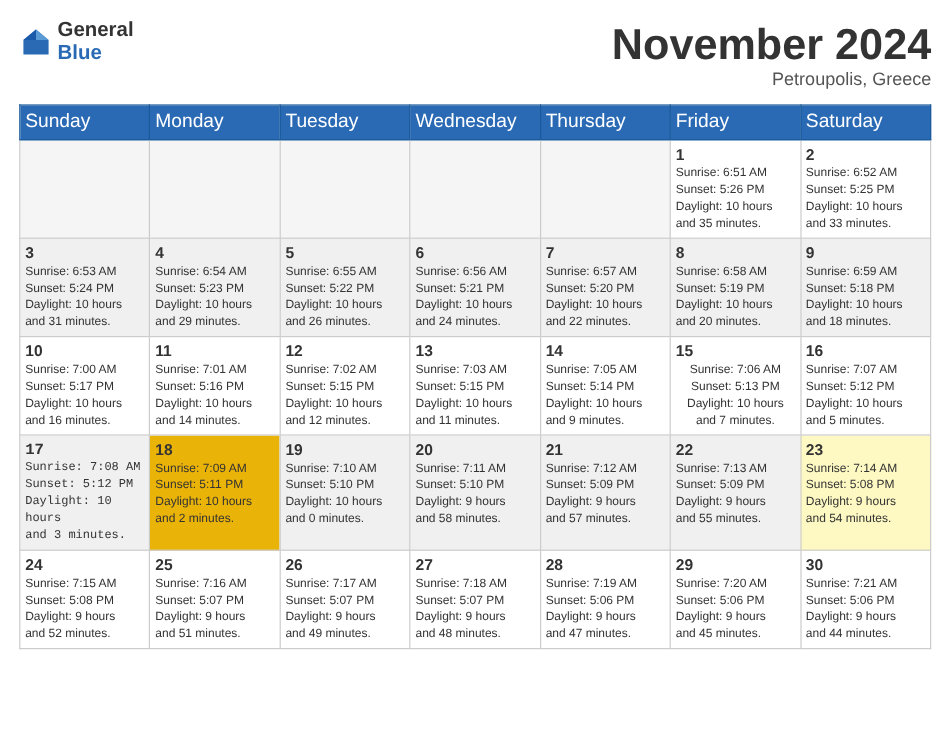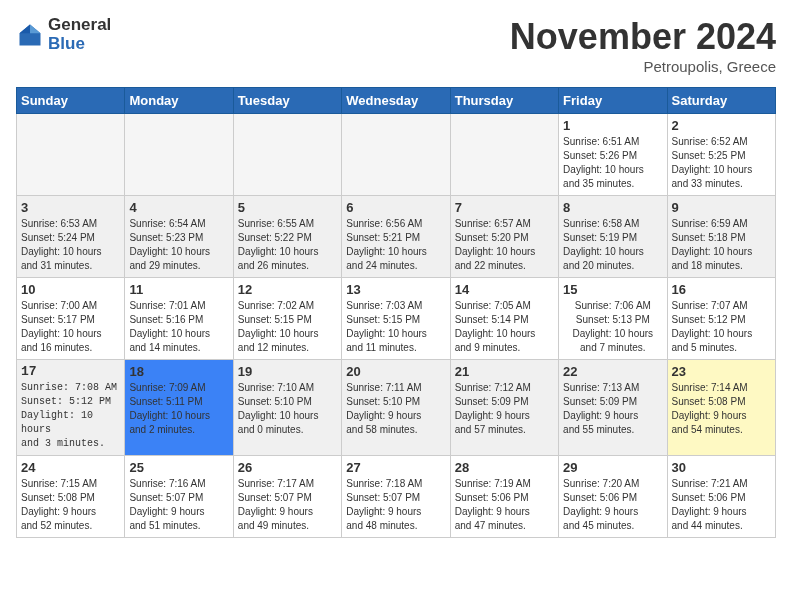--- a/index.html
+++ b/index.html
@@ -44,22 +44,22 @@
       color: #555;
     }
     table {
       width: 100%;
       border-collapse: collapse;
       table-layout: fixed;
     }
     th {
       background-color: #2a6ab5;
       color: #fff;
-      font-size: 13px;
-      font-weight: bold;
+      font-size: 16px;
+      font-weight: normal;
       padding: 5px 4px;
       text-align: left;
       border: 1px solid #1a5a9a;
     }
     td {
       vertical-align: top;
       padding: 4px 4px 4px 4px;
       border: 1px solid #ccc;
       font-size: 10.5px;
       color: #333;
@@ -240,21 +240,21 @@
         </td>
       </tr>
       <tr>
         <td style="background: rgb(240, 240, 240); font-family: Liberation Mono, monospace;">
           <span class="day-num">17</span>
           <div class="day-info" style="white-space: pre-line;">Sunrise: 7:08 AM
 Sunset: 5:12 PM
 Daylight: 10 hours
 and 3 minutes.</div>
         </td>
-        <td style="background: #3b82f6;">
+        <td style="background: #eab308;">
           <span class="day-num">18</span>
           <div class="day-info" style="white-space: pre-line;">Sunrise: 7:09 AM
 Sunset: 5:11 PM
 Daylight: 10 hours
 and 2 minutes.</div>
         </td>
         <td style="background: rgb(240, 240, 240);">
           <span class="day-num">19</span>
           <div class="day-info" style="white-space: pre-line;">Sunrise: 7:10 AM
 Sunset: 5:10 PM

